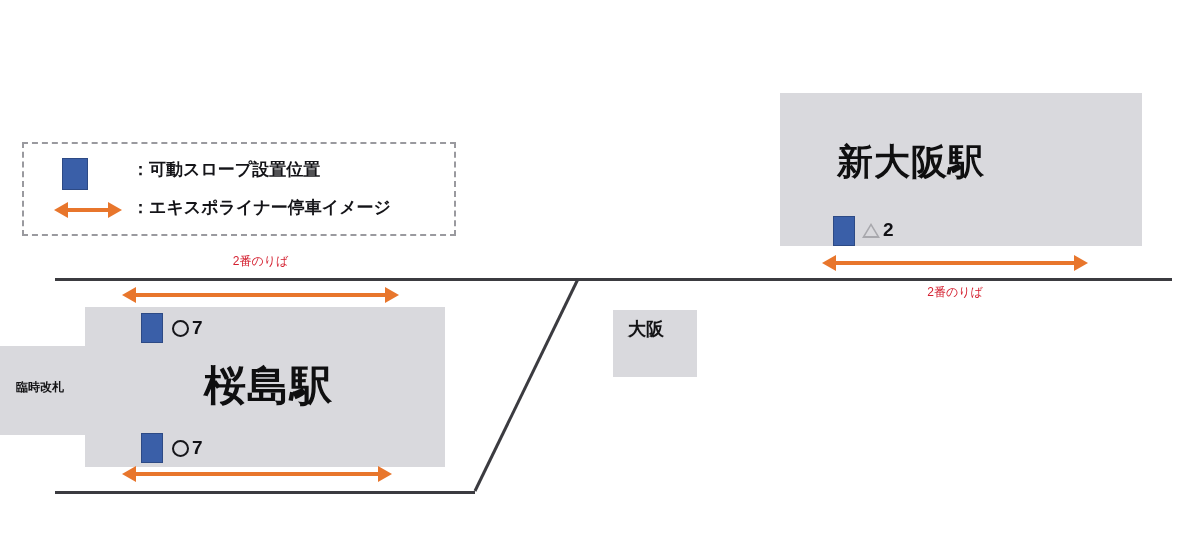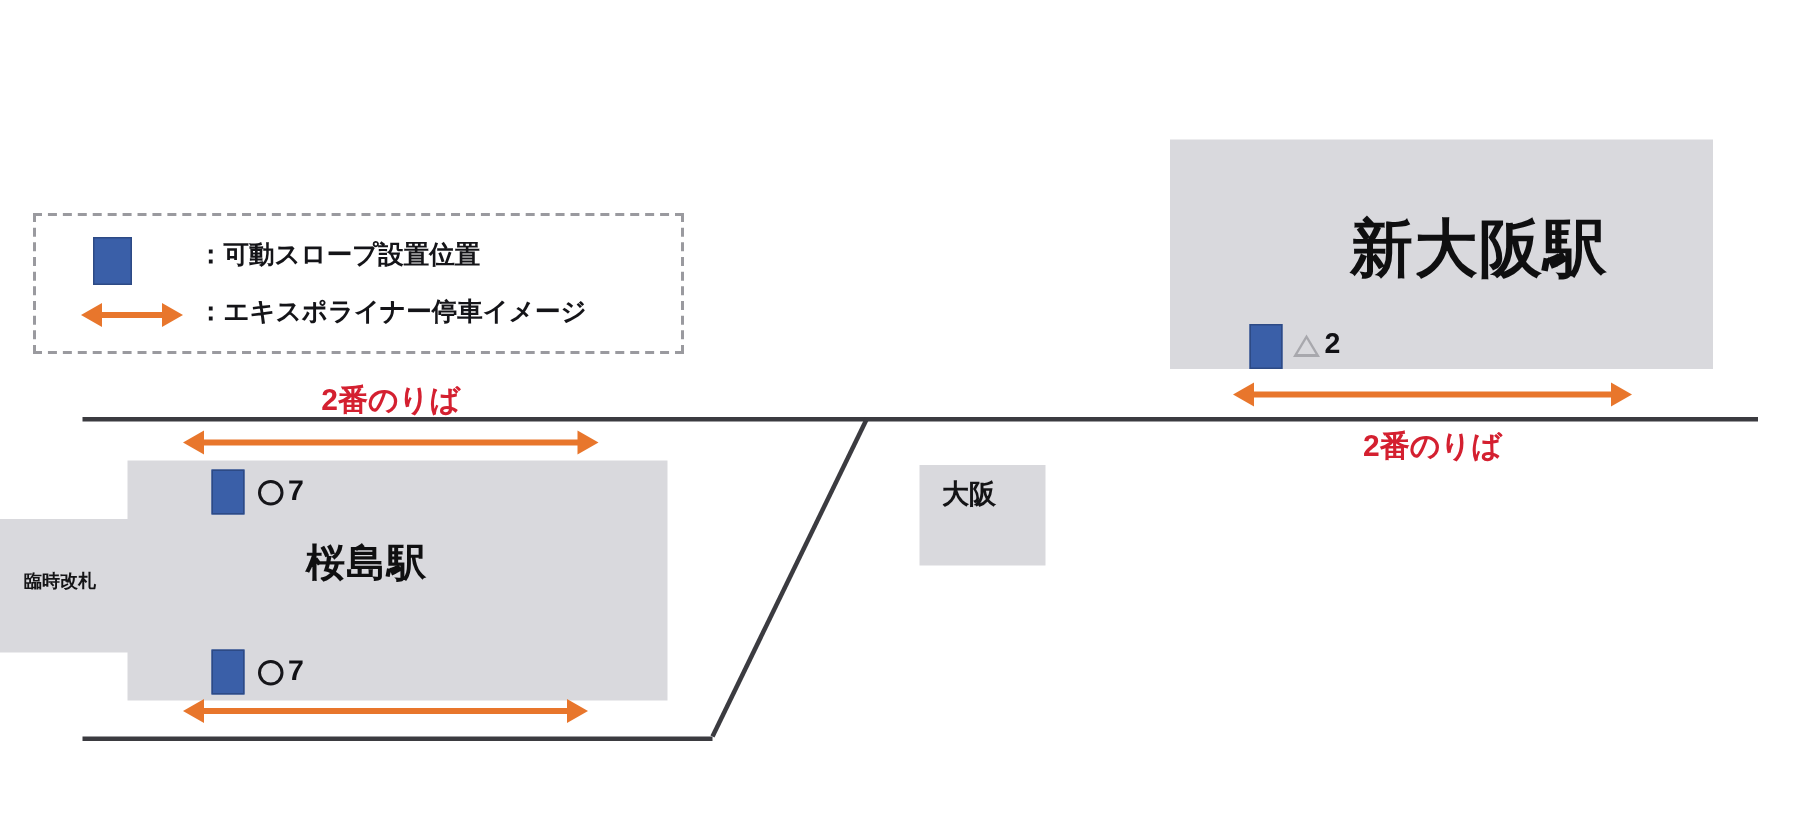--- a/index.html
+++ b/index.html
@@ -128,22 +128,22 @@
     border-right: 14px solid #e8762c;
   }
   .arrow-span .head.right {
     right: 0;
     border-left: 14px solid #e8762c;
   }
 
   .platform-label {
     position: absolute;
     color: #d42030;
-    font-weight: bold;
-    font-size: 20px;
+    font-weight: normal;
+    font-size: 12px;
     white-space: nowrap;
     text-align: center;
   }
 
   
   .legend {
     position: absolute;
     left: 22px;
     top: 142px;
     width: 434px;
@@ -199,21 +199,21 @@
       <span class="shaft"></span>
       <span class="head right"></span>
     </div>
     <div class="legend-text row2">：エキスポライナー停車イメージ</div>
     <div class="legend-text row1">：可動スロープ設置位置</div>
   </div>
 
   <div class="station-box" style="left:85px; top:307px; width:360px; height:160px;"></div>
   <div class="station-box" style="left:0px; top:346px; width:90px; height:89px;"></div>
 
-  <div class="station-name" style="left:204px; top:358px; font-size:26px;">桜島駅</div>
+  <div class="station-name" style="left:204px; top:358px; font-size:42px;">桜島駅</div>
   <div class="sub-box-label" style="left:16px; top:379px; font-size:12px;">臨時改札</div>
 
   <div class="slope-marker" style="left:141px; top:313px;"></div>
   <div class="car-tag" style="left:172px; top:317px;">
     <span class="glyph-circle"></span>
     <span>7</span>
   </div>
 
   <div class="slope-marker" style="left:141px; top:433px;"></div>
   <div class="car-tag" style="left:172px; top:437px;">
@@ -231,21 +231,21 @@
   <div class="arrow-span" style="left:122px; top:465px; width:270px;">
     <span class="head left"></span>
     <span class="shaft"></span>
     <span class="head right"></span>
   </div>
 
   <div class="sub-box" style="left:613px; top:310px; width:84px; height:67px;"></div>
   <div class="sub-box-label" style="left:628px; top:317px; font-size:18px;">大阪</div>
 
   <div class="station-box" style="left:780px; top:93px; width:362px; height:153px;"></div>
-  <div class="station-name" style="left:900px; top:138px; font-size:42px;">新大阪駅</div>
+  <div class="station-name" style="left:837px; top:138px; font-size:36px;">新大阪駅</div>
 
   <div class="slope-marker" style="left:833px; top:216px;"></div>
   <div class="car-tag" style="left:862px; top:219px;">
     <span class="glyph-triangle"></span>
     <span>2</span>
   </div>
 
   <div class="arrow-span" style="left:822px; top:254px; width:266px;">
     <span class="head left"></span>
     <span class="shaft"></span>

